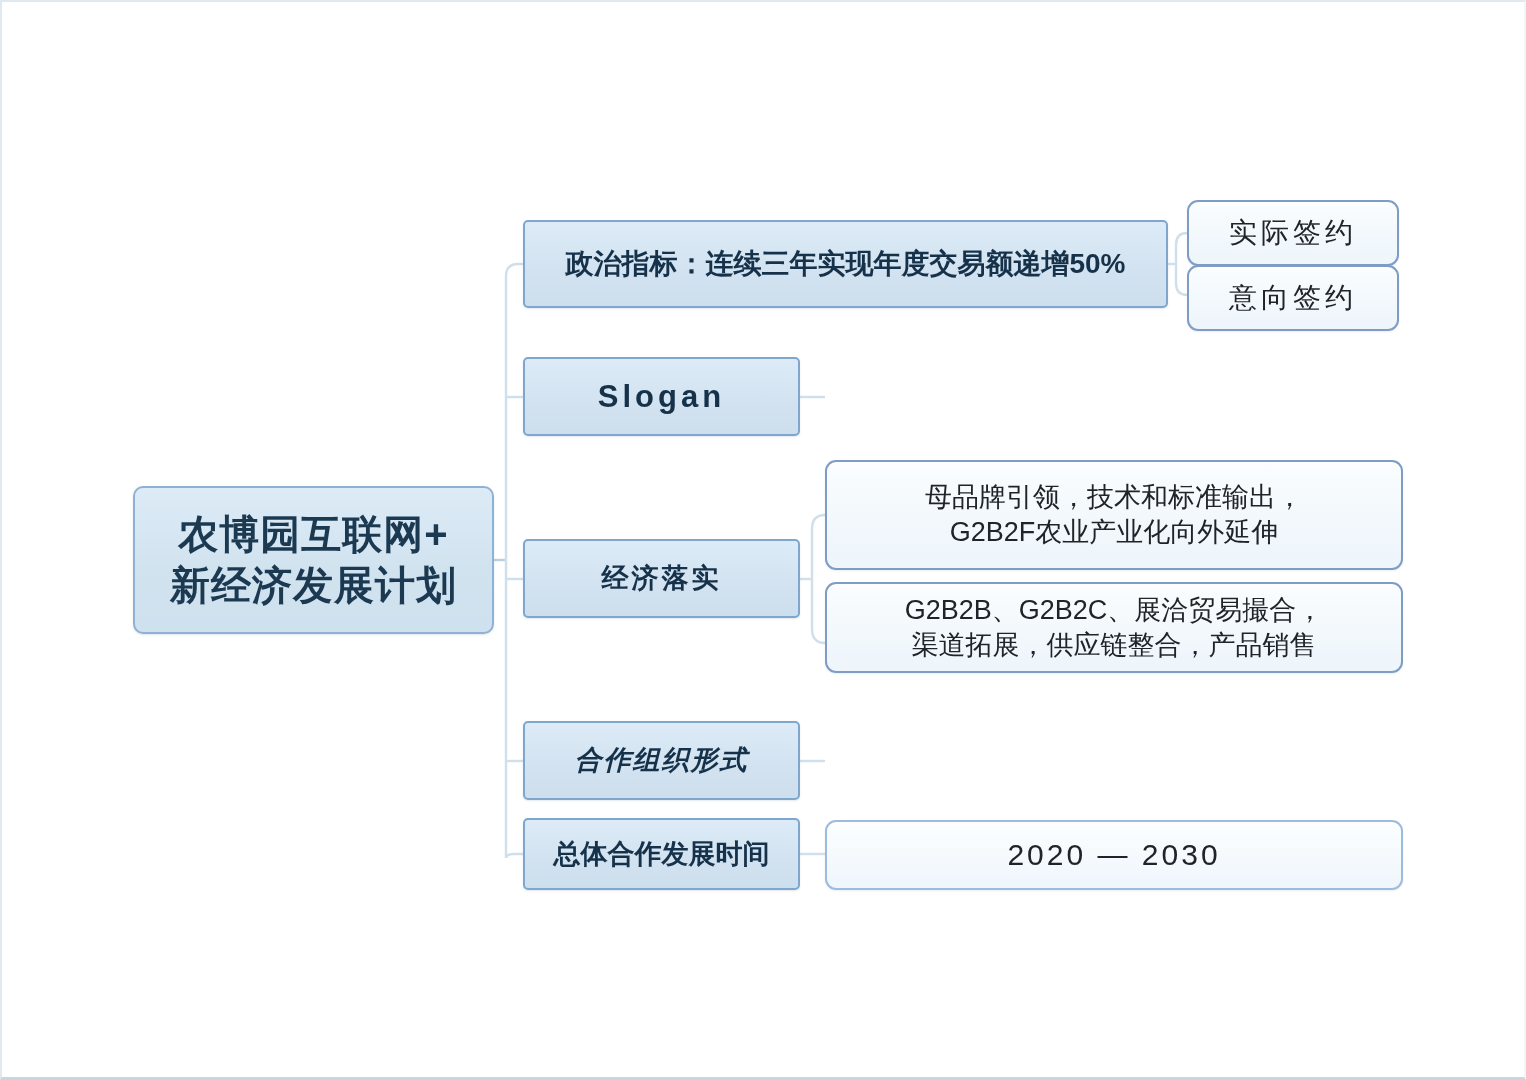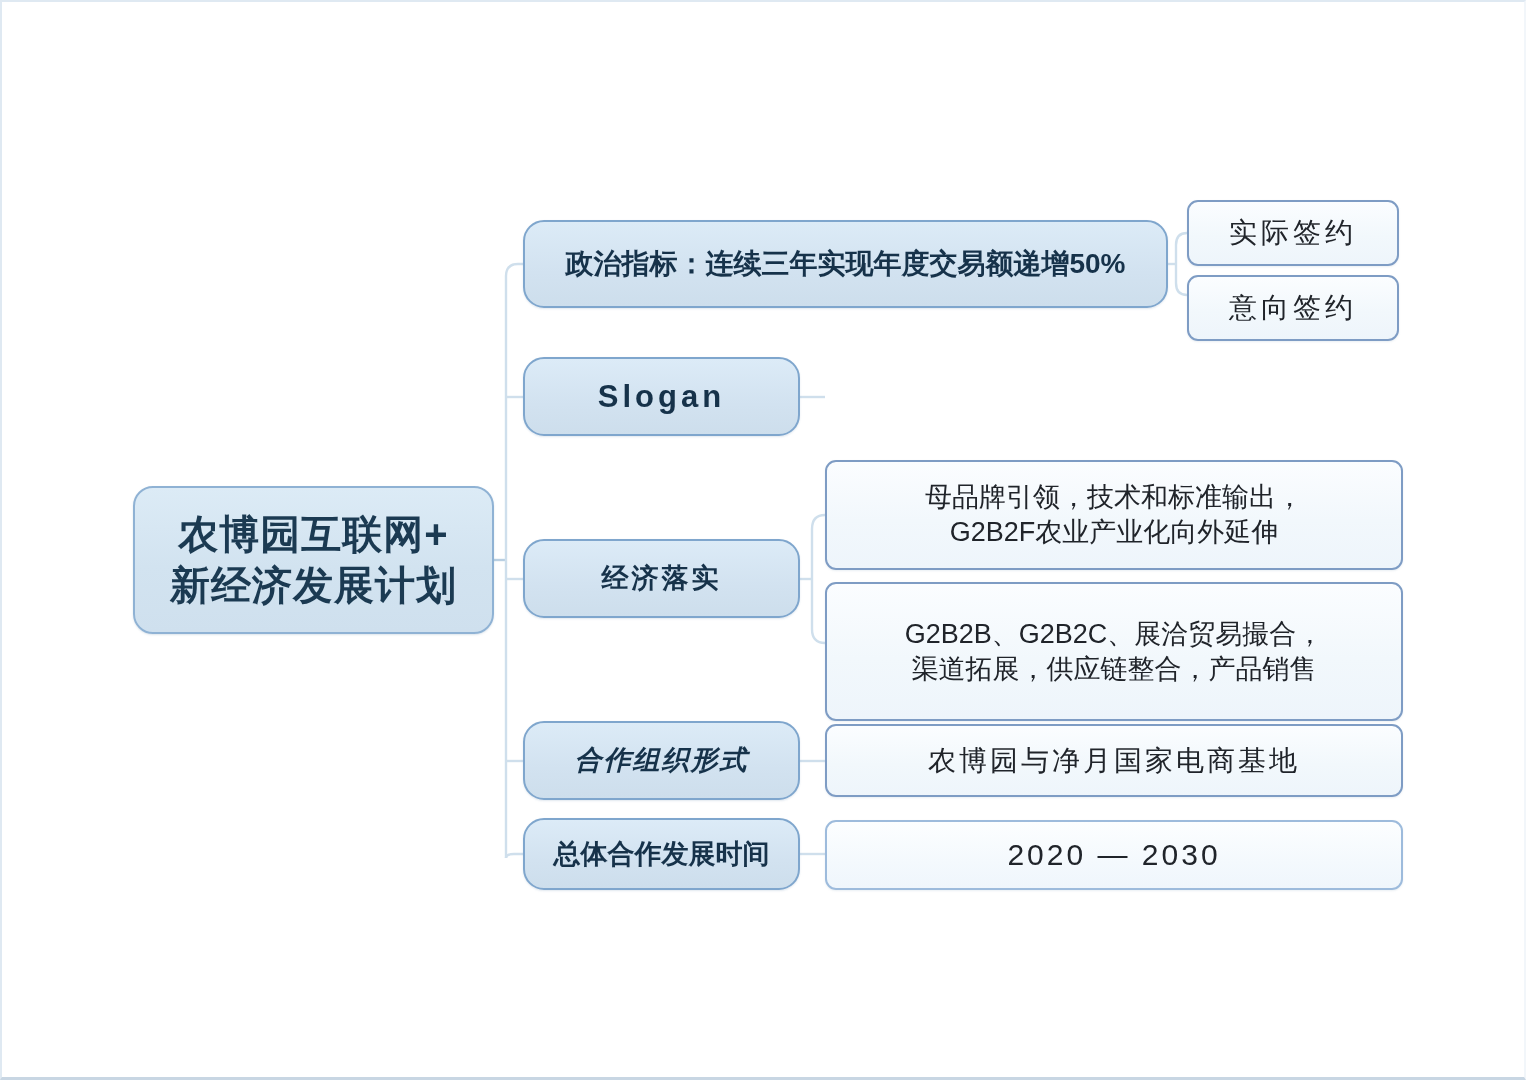--- a/index.html
+++ b/index.html
@@ -37,31 +37,31 @@
     color: #1b3a52;
     line-height: 1.28;
   }
   
   .root {
     left: 131px;
     top: 484px;
     width: 361px;
     height: 148px;
     border: 2px solid #8fb2d4;
-    border-radius: 20px;
+    border-radius: 10px;
     background: linear-gradient(180deg, #dcebf6 0%, #d2e3f0 55%, #cfe0ee 100%);
     font-size: 40px;
     font-weight: bold;
     letter-spacing: 1px;
     box-shadow: 0 1px 2px rgba(120,150,180,0.25);
   }
   
   .l1 {
     border: 2px solid #7fa6cd;
-    border-radius: 21px;
+    border-radius: 5px;
     background: linear-gradient(180deg, #dcebf7 0%, #d2e2f0 60%, #cddeec 100%);
     font-weight: bold;
     color: #16324a;
     box-shadow: 0 1px 2px rgba(120,150,180,0.22);
   }
   
   .leaf {
     border: 2px solid #7e9cc4;
     border-radius: 11px;
     background: linear-gradient(180deg, #fbfdff 0%, #f2f8fc 55%, #eef5fb 100%);
@@ -70,28 +70,28 @@
     box-shadow: 0 1px 2px rgba(140,165,190,0.18);
   }
   .leaf-light {
     border: 2px solid #9dbbdc;
     background: linear-gradient(180deg, #fcfeff 0%, #f4f9fd 60%, #eff6fc 100%);
   }
 
   
   #n-political   { left: 521px; top: 218px; width: 645px; height: 88px;  font-size: 28px; letter-spacing: 0px; }
   #n-actual      { left: 1185px; top: 198px; width: 212px; height: 66px; font-size: 28px; letter-spacing: 4px; }
-  #n-intent      { left: 1185px; top: 273px; width: 212px; height: 66px; font-size: 28px; letter-spacing: 4px; }
+  #n-intent      { left: 1185px; top: 263px; width: 212px; height: 66px; font-size: 28px; letter-spacing: 4px; }
 
   #n-slogan      { left: 521px; top: 355px; width: 277px; height: 79px;  font-size: 31px; letter-spacing: 4px; }
   #n-slogan-leaf { left: 823px; top: 358px; width: 578px; height: 73px;  font-size: 26px; }
 
   #n-economy     { left: 521px; top: 537px; width: 277px; height: 79px;  font-size: 27px; letter-spacing: 3px; }
   #n-econ-a      { left: 823px; top: 458px; width: 578px; height: 110px; font-size: 27px; }
-  #n-econ-b      { left: 823px; top: 580px; width: 578px; height: 139px; font-size: 27px; }
+  #n-econ-b      { left: 823px; top: 580px; width: 578px; height: 91px; font-size: 27px; }
 
   #n-coop        { left: 521px; top: 719px; width: 277px; height: 79px;  font-size: 27px; letter-spacing: 2px; font-style: italic; }
   #n-coop-leaf   { left: 823px; top: 722px; width: 578px; height: 73px;  font-size: 28px; letter-spacing: 3px; }
 
   #n-time        { left: 521px; top: 816px; width: 277px; height: 72px;  font-size: 27px; letter-spacing: 0px; }
   #n-time-leaf   { left: 823px; top: 818px; width: 578px; height: 70px;  font-size: 30px; letter-spacing: 3px; }
 
   .two-line span { display: block; }
 </style>
 </head>
@@ -153,18 +153,17 @@
     </div>
   </div>
   <div class="node leaf two-line" id="n-econ-b">
     <div>
       <span>G2B2B、G2B2C、展洽贸易撮合，</span>
       <span>渠道拓展，供应链整合，产品销售</span>
     </div>
   </div>
 
   <div class="node l1" id="n-coop">合作组织形式</div>
-  <div class="node leaf" id="n-coop-leaf">农博园与净月国家电商基地</div>
 
   <div class="node l1" id="n-time">总体合作发展时间</div>
   <div class="node leaf leaf-light" id="n-time-leaf">2020 — 2030</div>
 
 </div>
 
 </body></html>

